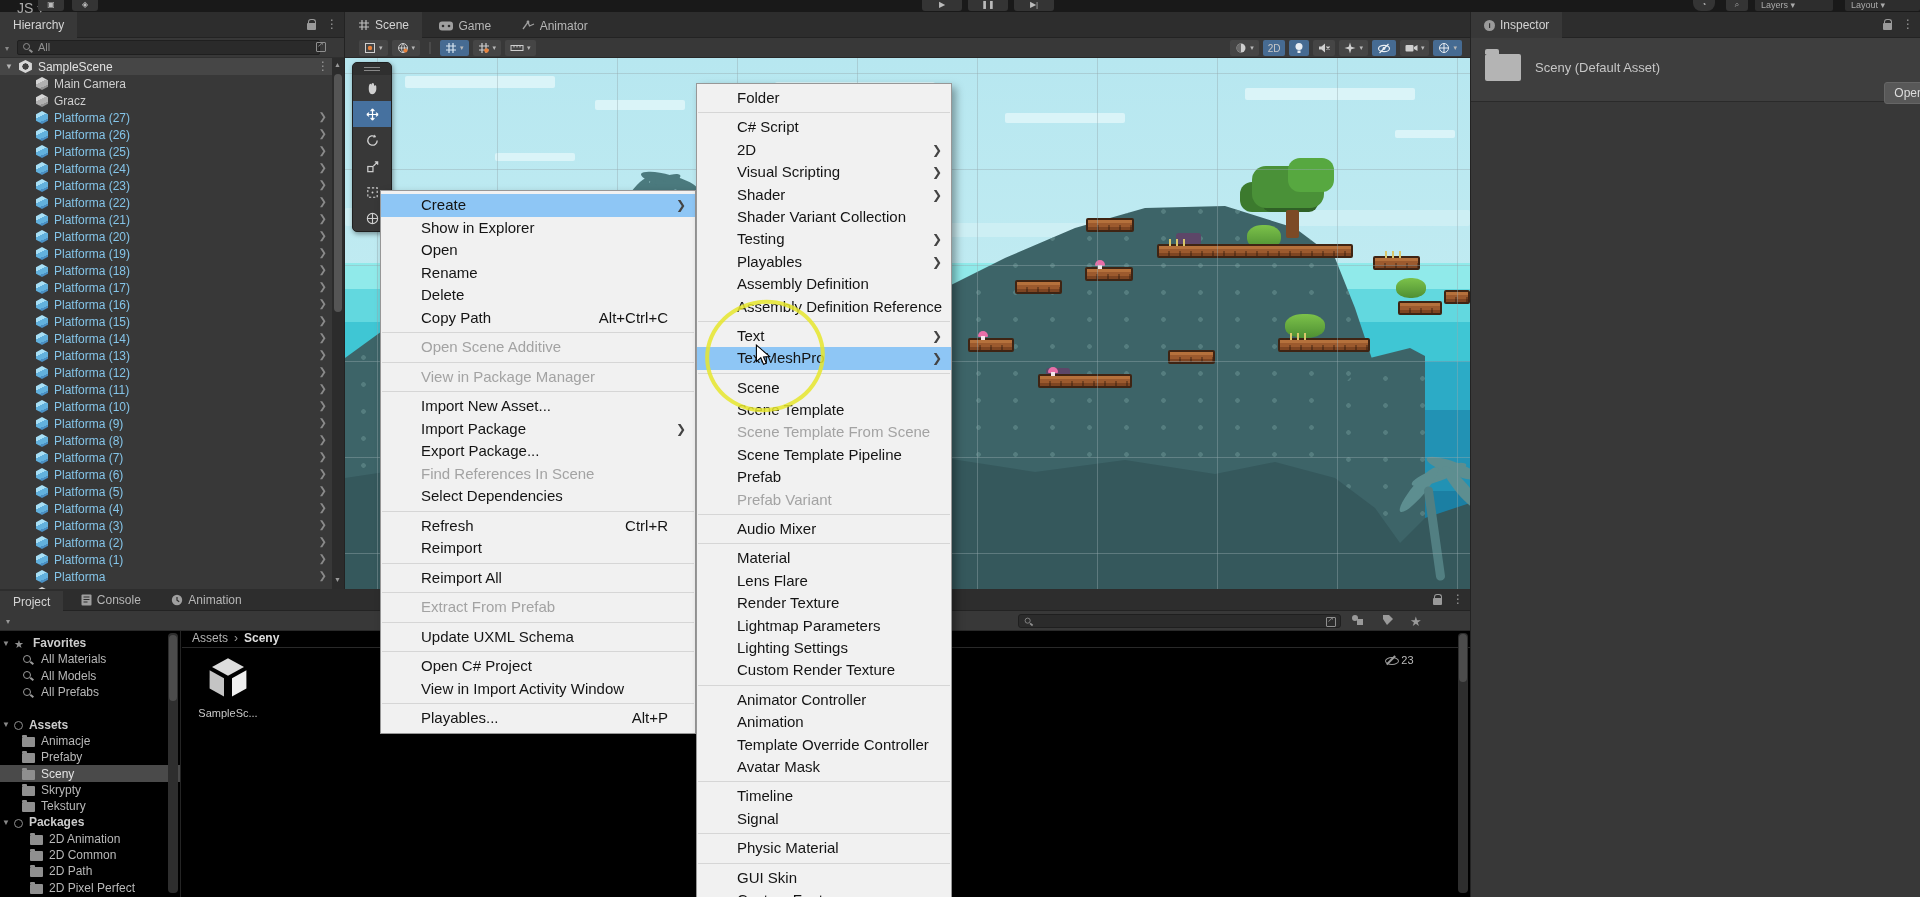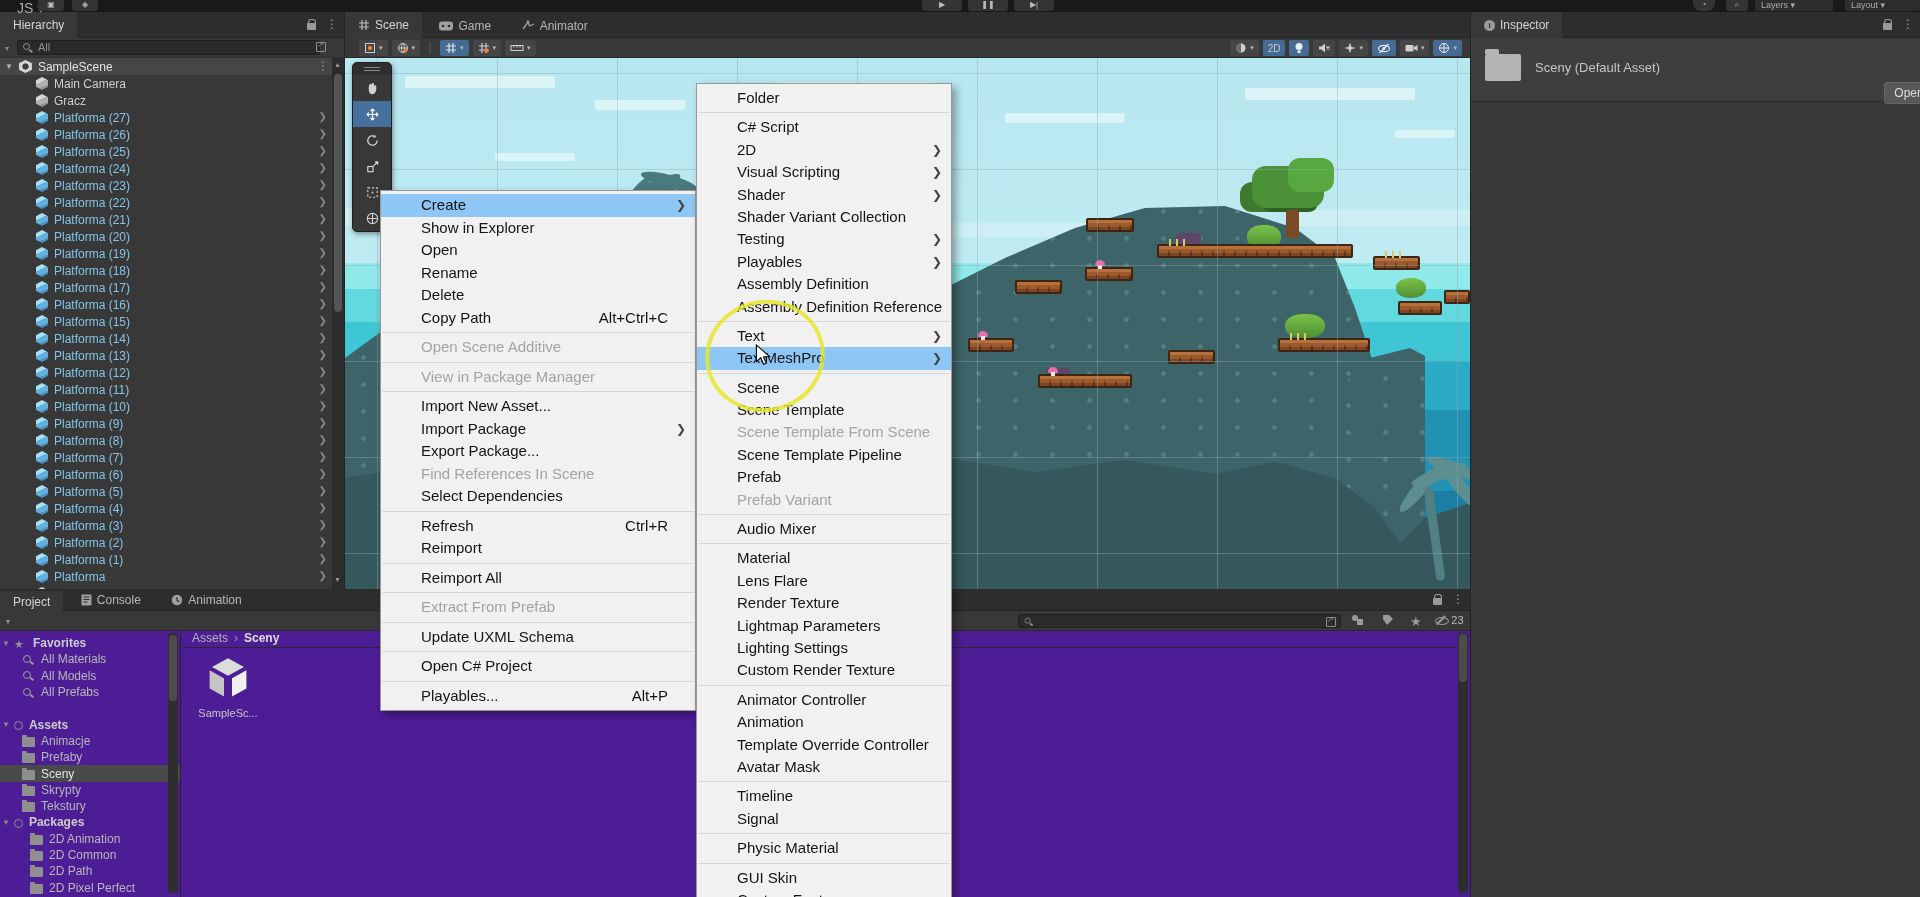--- a/index.html
+++ b/index.html
@@ -108,21 +108,21 @@
   .tool.active { background:#46719f; }
   
   #inspector { position:absolute; left:1470px; top:12px; width:450px; height:885px; background:#383838; border-left:1px solid #232323; overflow:hidden; }
   #insp-head { position:absolute; left:0; top:26px; width:100%; height:64px; background:#3e3e3e; border-bottom:1px solid #2a2a2a; }
   .folder-big { position:absolute; left:14px; top:16px; width:36px; height:27px; background:#b4b4b4; border-radius:2px; }
   .folder-big::before { content:""; position:absolute; top:-5px; left:0; width:14px; height:5px; background:#b4b4b4; border-radius:2px 2px 0 0; }
   #insp-title { position:absolute; left:64px; top:22px; font-size:13px; color:#c6c6c6;text-align:right; }
   #open-btn { position:absolute; left:413px; top:44px; width:50px; height:22px; background:#585858; border:1px solid #666; border-radius:3px; color:#ddd; font-size:12px; text-align:center; line-height:20px; }
   .info-icon { width:11px; height:11px; border-radius:50%; background:#9a9a9a; color:#2d2d2d; font-size:8px; font-weight:bold; text-align:center; line-height:11px; }
   
-  #project { position:absolute; left:0; top:589px; width:1470px; height:308px; background:#4c1d95; overflow:hidden; }
+  #project { position:absolute; left:0; top:589px; width:1470px; height:308px; background:#000000; overflow:hidden; }
   #project .tabbar { height:22px; }
   #project .tab { height:22px; font-size:12px; }
   #p-toolbar { position:absolute; left:0; top:22px; width:100%; height:20px; background:#383838; border-bottom:1px solid #292929; }
   #p-toolbar .ddcaret { position:absolute; left:6px; top:6px; color:#999; font-size:8px; }
   #p-searchbox { position:absolute; left:1018px; top:3px; width:323px; height:14px; background:#2b2b2b; border:1px solid #1f1f1f; border-radius:3px; }
   #p-searchbox .mag { position:absolute; left:4px; top:1px; transform:scale(.85); }
   #p-searchbox .pickicon { position:absolute; right:4px; top:2px; }
   .ptool { position:absolute; top:3px; color:#9a9a9a; font-size:12px; }
   .eye-off { display:inline-block; width:14px; height:10px; position:relative; }
   .eye-off::before { content:""; position:absolute; left:1px; top:2px; width:12px; height:6px; border:1.3px solid #9a9a9a; border-radius:50%; }
@@ -657,21 +657,21 @@
   </div>
   <div id="p-toolbar">
     <span class="ddcaret">▾</span>
     <div id="p-searchbox">
       <span class="mag"></span>
       <span class="pickicon"></span>
     </div>
     <span class="ptool" style="left:1352px;"><span class="filter-icon"></span></span>
     <span class="ptool" style="left:1383px;"><span class="tag-icon"></span></span>
     <span class="ptool" style="left:1410px;font-size:13px;">★</span>
-    <span class="ptool" style="left:1434px;">
+    <span class="ptool" style="left:1384px;margin-top:40px;">
       <span class="eye-off"></span>
       <span style="font-size:11px;color:#bbb;vertical-align:top;">23</span>
     </span>
   </div>
   <div id="p-body">
     <div id="p-tree">
       <div>
 
       <div class="t-row icon-star kind-section">
           <span class="secarrow">▼</span>
@@ -880,20 +880,25 @@
       <span>Update UXML Schema</span>
       <span class="shortcut"></span>
       
     </div>
       <div class="msep"></div>
       <div class="mi">
       <span>Open C# Project</span>
       <span class="shortcut"></span>
       
     </div>
+      <div class="mi sep">
+      <span>View in Import Activity Window</span>
+      <span class="shortcut"></span>
+      
+    </div>
       <div class="msep"></div>
       <div class="mi">
       <span>Playables...</span>
       <span class="shortcut">Alt+P</span>
       
     </div>
     </div>
 </div>
 
 <div id="create-menu" class="wmenu">

